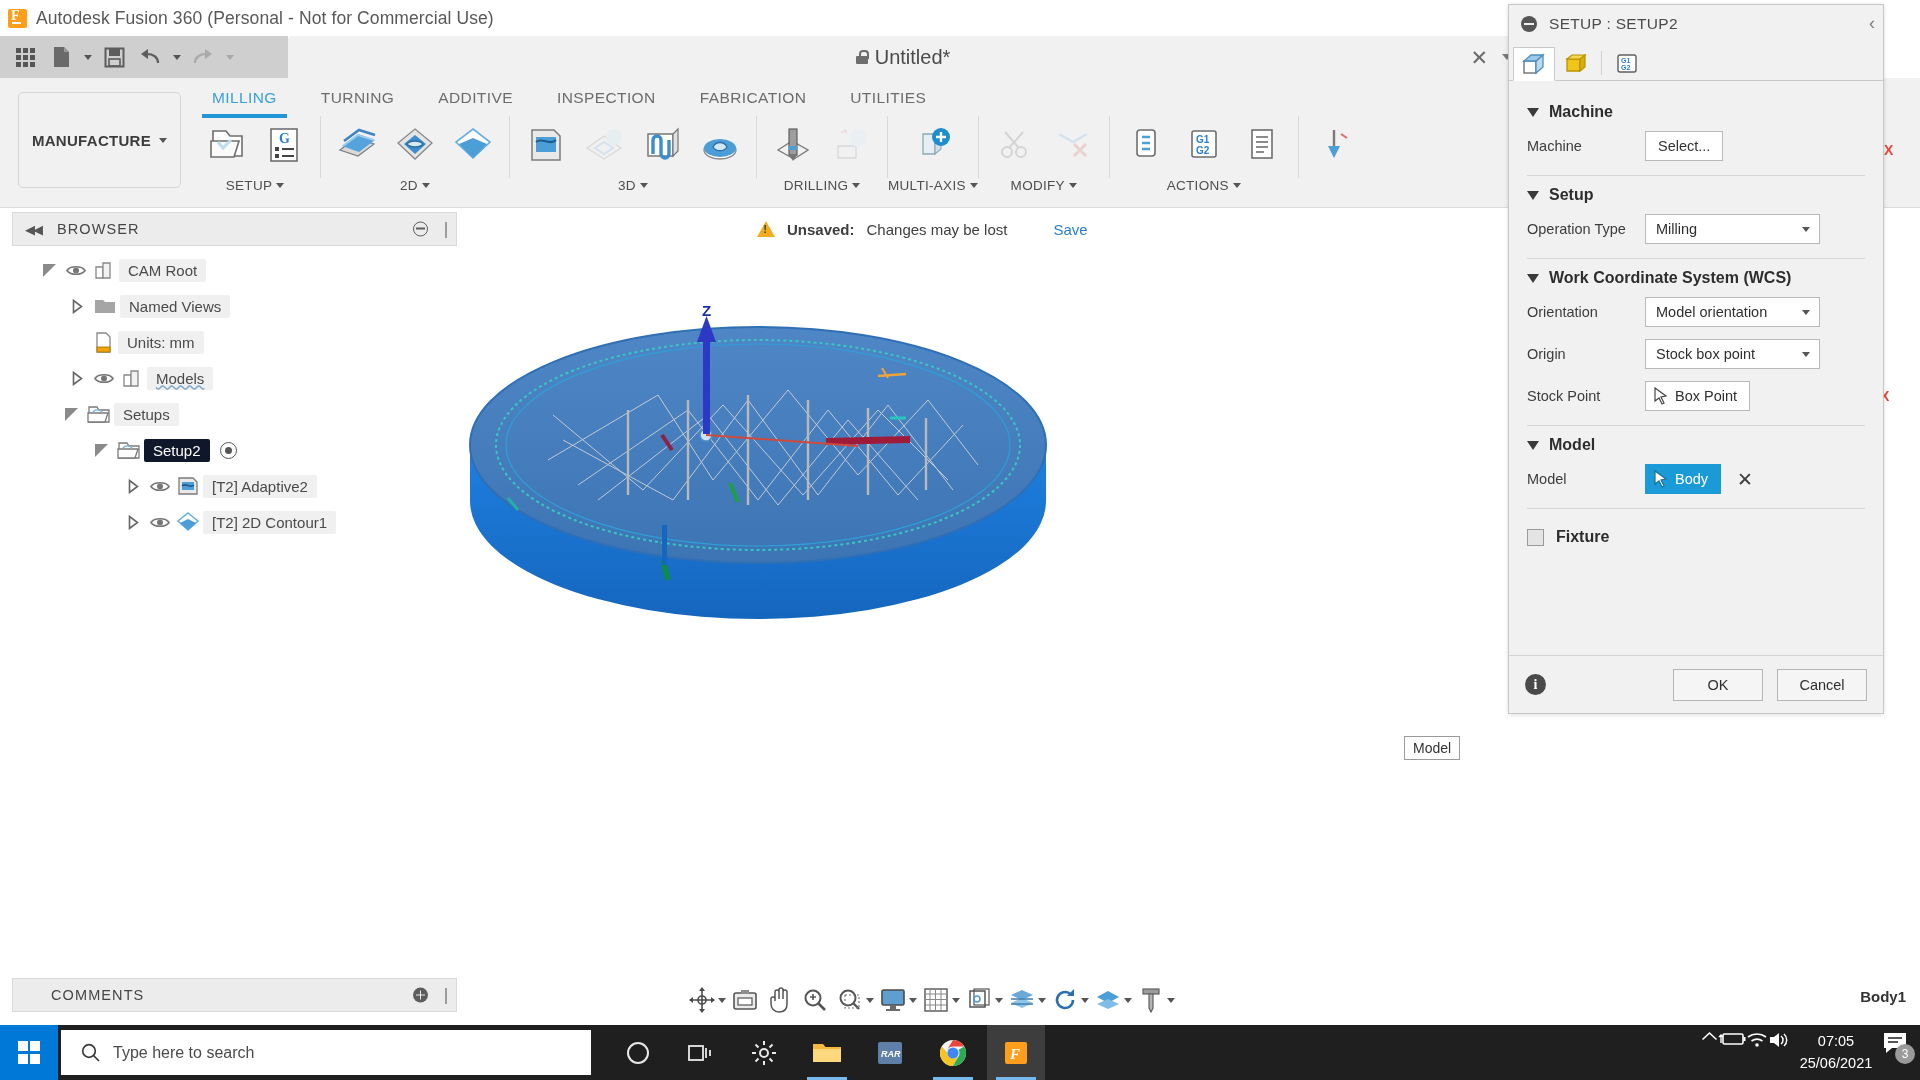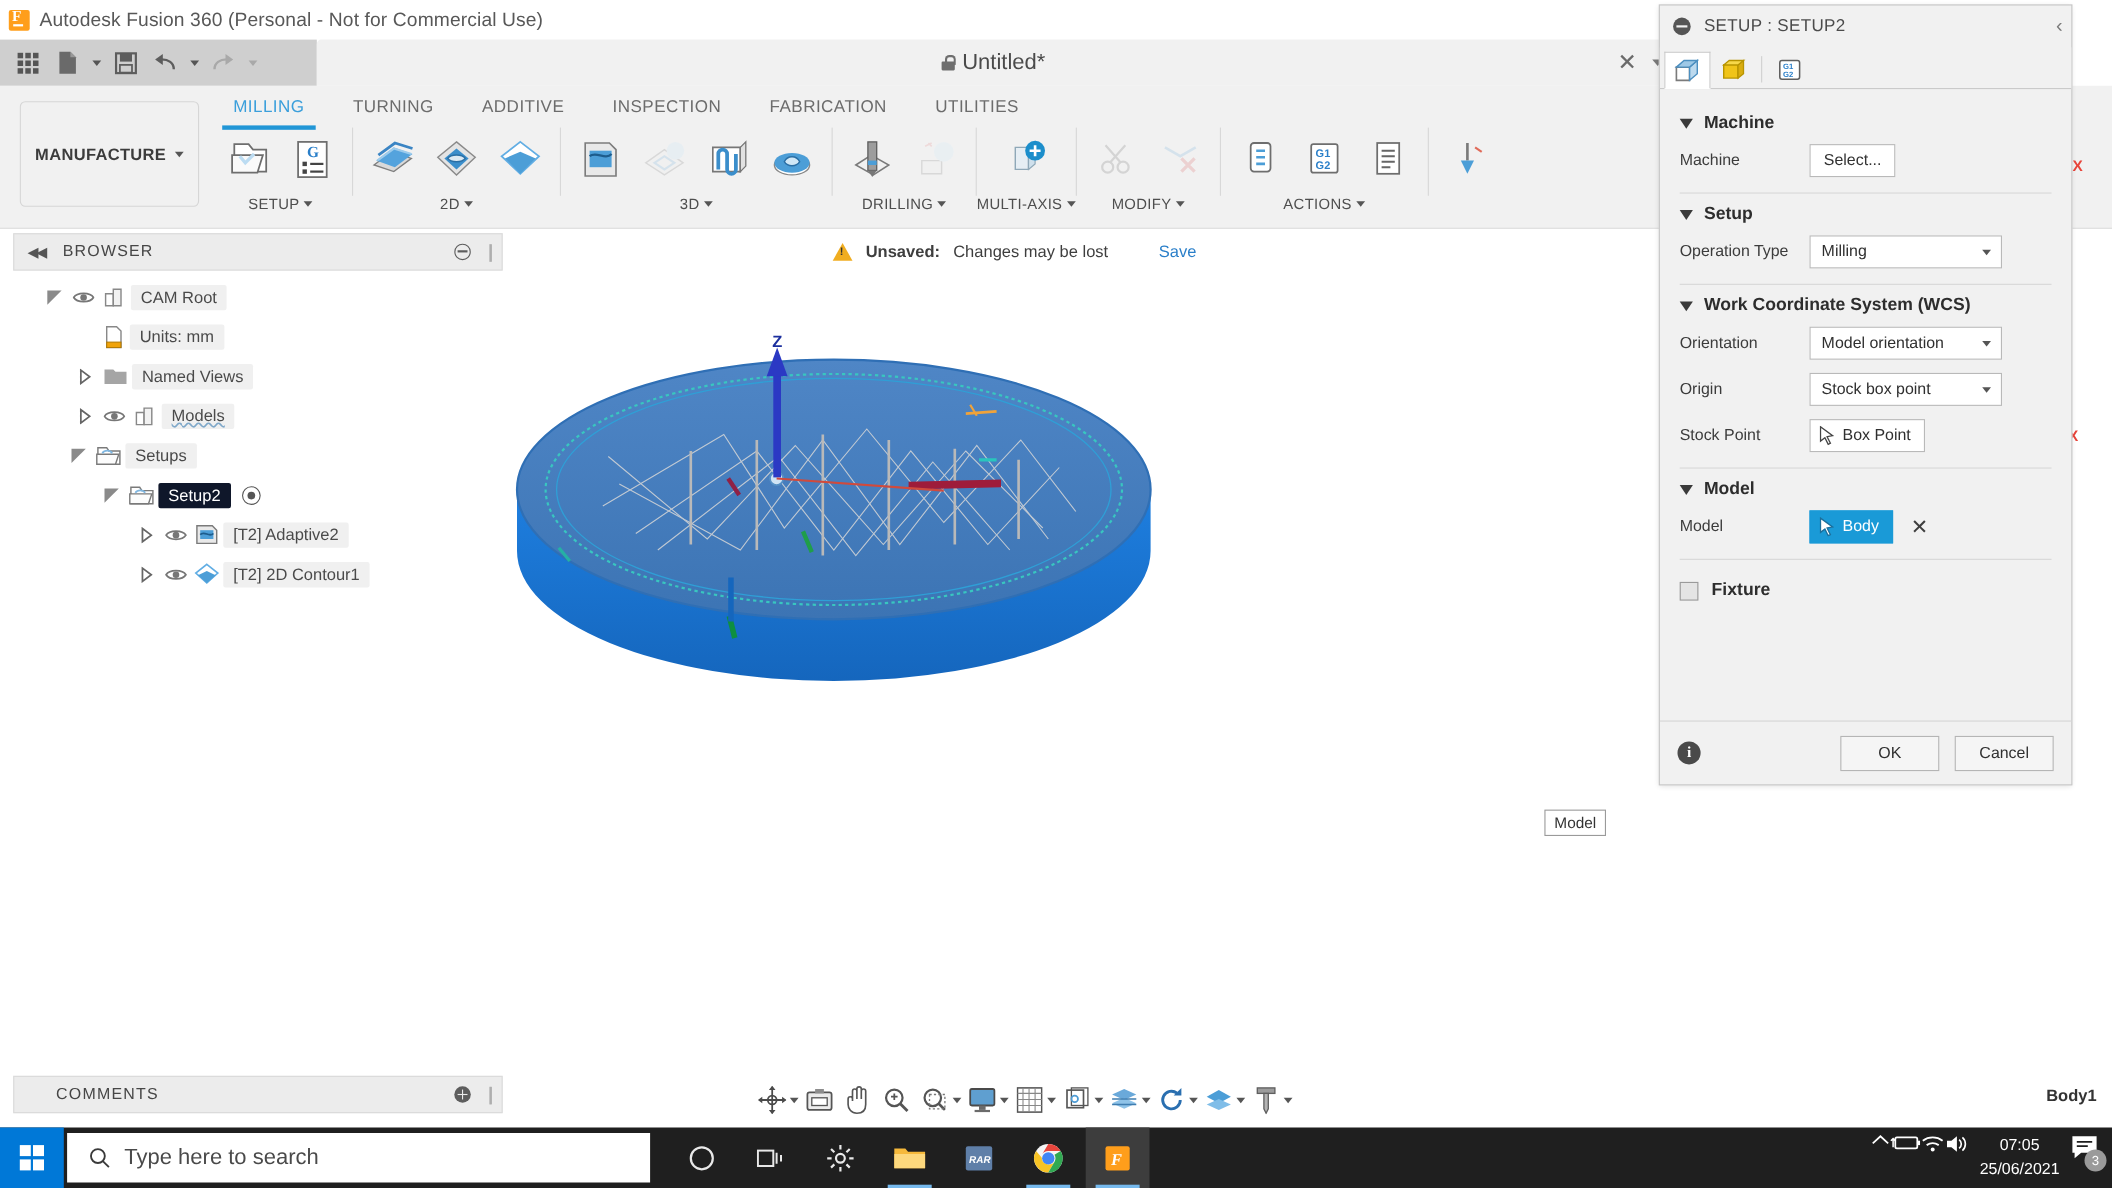--- a/index.html
+++ b/index.html
@@ -232,21 +232,21 @@
   .taskbar{
     position:absolute; left:0; bottom:0; width:1920px; height:55px; background:#1f1f1f;
     display:flex; align-items:center;
   }
   .start-btn{ width:58px;height:55px;background:#0078d7;display:flex;align-items:center;justify-content:center;cursor:pointer;}
   .winlogo{ display:grid; grid-template-columns:repeat(2,10px); grid-template-rows:repeat(2,10px); gap:2.5px;}
   .winlogo i{ background:#fff; display:block;}
   .search-box{
     width:530px;height:45px;background:#fff;margin-left:3px;display:flex;align-items:center;gap:13px;padding-left:20px;cursor:text;
   }
-  .search-ph{ font-size:20px;color:#4a4a4a;}
+  .search-ph{ font-size:16px;color:#4a4a4a;}
   .tb-icons{ display:flex; align-items:center; gap:5px; margin-left:18px;}
   .tb-btn{ width:58px;height:55px;display:flex;align-items:center;justify-content:center;cursor:pointer;position:relative;font-style:italic;}
   .tb-btn.active::after{content:"";position:absolute;left:9px;right:9px;bottom:0;height:3px;background:#76b9ed;}
   .tb-btn.fusion{ background:#3d3d3d; }
   .tray{ margin-left:auto; display:flex; align-items:flex-start; padding-right:12px; color:#fff;}
   .clock{ text-align:center; font-size:14.5px; color:#fff; line-height:1.45; min-width:92px;}
   .tray-ico{ cursor:pointer; display:flex; align-items:center;}
   .notif{ position:relative; cursor:pointer; }
   .notif-badge{
     position:absolute; right:-7px; bottom:-5px; width:20px;height:20px;border-radius:50%;
@@ -590,42 +590,42 @@
       </span>
       <span class="nodeicon">
         <svg width="22" height="20" viewBox="0 0 22 20">
             <path d="M3 7h7v11H3z" fill="#fff" stroke="#888" stroke-width="1.3"></path>
             <path d="M10 3h7v15h-7z" fill="#f2f2f2" stroke="#888" stroke-width="1.3"></path>
           </svg>
       </span>
       <span class="nodelabel">CAM Root</span>
     </div>
 
+    <div class="node" style="padding-left:52px">
+      <span class="twisty">
+        <svg width="11" height="15" viewBox="0 0 11 15">
+            <path d="M1.5 1.5L9.5 7.5 1.5 13.5z" fill="none" stroke="#666" stroke-width="1.6"></path>
+          </svg>
+      </span>
+      <span class="nodeicon">
+        <svg width="22" height="18" viewBox="0 0 22 18">
+            <path d="M1 3h8l2 2h10v11H1z" fill="#a5a5a5"></path>
+          </svg>
+      </span>
+      <span class="nodelabel">Named Views</span>
+    </div>
+
     <div class="node" style="padding-left:76px">
       <span class="nodeicon">
         <svg width="19" height="21" viewBox="0 0 19 21">
             <path d="M3 1h9l4 4v15H3z" fill="#fff" stroke="#888" stroke-width="1.3"></path>
             <rect x="3" y="15" width="13" height="5" fill="#f0a30a" stroke="#b07800" stroke-width=".9"></rect>
           </svg>
       </span>
       <span class="nodelabel">Units: mm</span>
-    </div>
-
-    <div class="node" style="padding-left:52px">
-      <span class="twisty">
-        <svg width="11" height="15" viewBox="0 0 11 15">
-            <path d="M1.5 1.5L9.5 7.5 1.5 13.5z" fill="none" stroke="#666" stroke-width="1.6"></path>
-          </svg>
-      </span>
-      <span class="nodeicon">
-        <svg width="22" height="18" viewBox="0 0 22 18">
-            <path d="M1 3h8l2 2h10v11H1z" fill="#a5a5a5"></path>
-          </svg>
-      </span>
-      <span class="nodelabel">Named Views</span>
     </div>
 
     <div class="node" style="padding-left:52px">
       <span class="twisty">
         <svg width="11" height="15" viewBox="0 0 11 15">
             <path d="M1.5 1.5L9.5 7.5 1.5 13.5z" fill="none" stroke="#666" stroke-width="1.6"></path>
           </svg>
       </span>
       <span class="eye">
         <svg width="20" height="13" viewBox="0 0 20 13">

